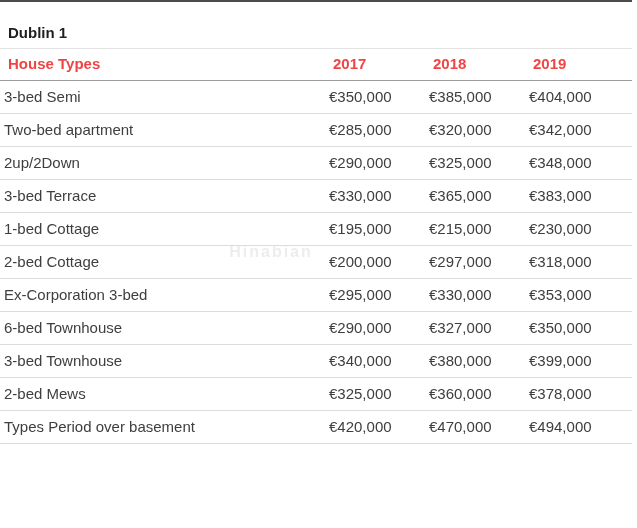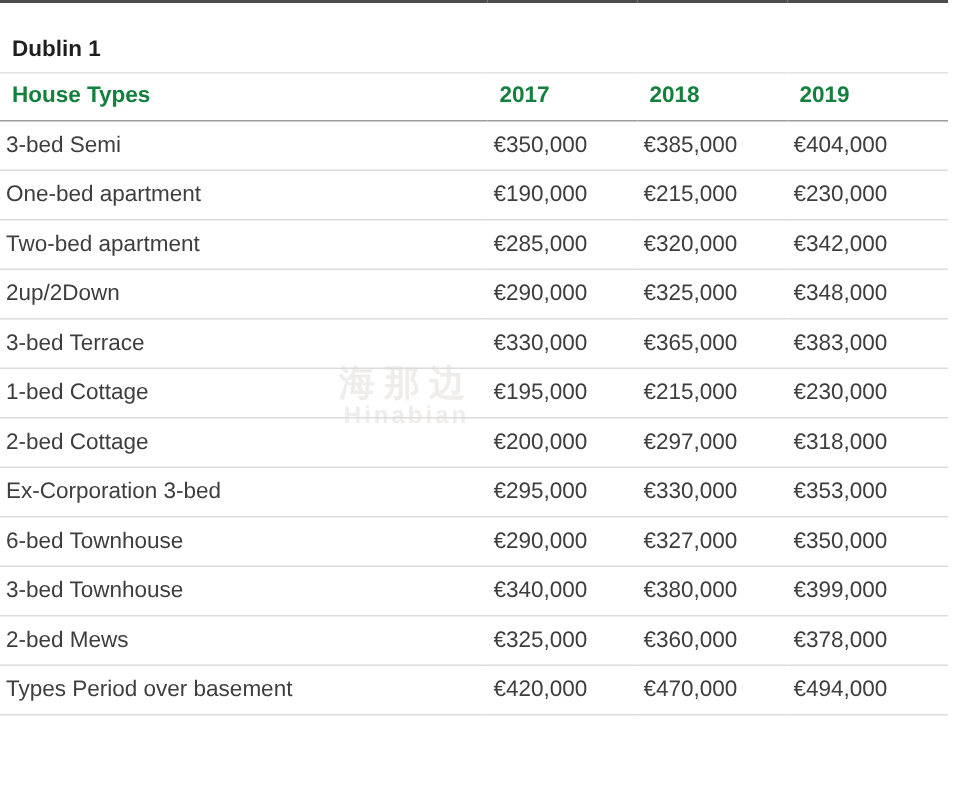--- a/index.html
+++ b/index.html
@@ -53,42 +53,41 @@
     font-size: 15px;
     font-weight: bold;
     color: #1f1f1f;
     padding: 22px 8px 7px 8px;
     border-bottom: 1px solid #e2e2e2;
   }
   tr.header-row th {
     text-align: left;
     font-size: 15px;
     font-weight: bold;
-    color: #15803d;
+    color: #ef4444;
     padding: 6px 8px 8px 8px;
     border-bottom: 1px solid #9c9c9c;
   }
   tbody td {
     text-align: left;
     font-size: 15px;
     font-weight: normal;
     color: #3e3e3e;
     padding: 7px 8px 8px 4px;
     border-bottom: 1px solid #dcdcdc;
     white-space: nowrap;
     overflow: hidden;
   }
 </style>
 </head>
 <body>
 
 <div class="page">
 
   <div class="watermark">
-    <div class="wm-cn">海那边</div>
     <div class="wm-en">Hinabian</div>
   </div>
 
   <table class="price-table">
     <colgroup>
       <col class="c-type">
       <col class="c-year">
       <col class="c-year">
       <col class="c-last">
     </colgroup>
@@ -102,26 +101,20 @@
         <th>2018</th>
         <th>2019</th>
       </tr>
     </thead>
     <tbody>
         <tr>
           <td>3-bed Semi</td>
           <td>€350,000</td>
           <td>€385,000</td>
           <td>€404,000</td>
-        </tr>
-        <tr>
-          <td>One-bed apartment</td>
-          <td>€190,000</td>
-          <td>€215,000</td>
-          <td>€230,000</td>
         </tr>
         <tr>
           <td>Two-bed apartment</td>
           <td>€285,000</td>
           <td>€320,000</td>
           <td>€342,000</td>
         </tr>
         <tr>
           <td>2up/2Down</td>
           <td>€290,000</td>

